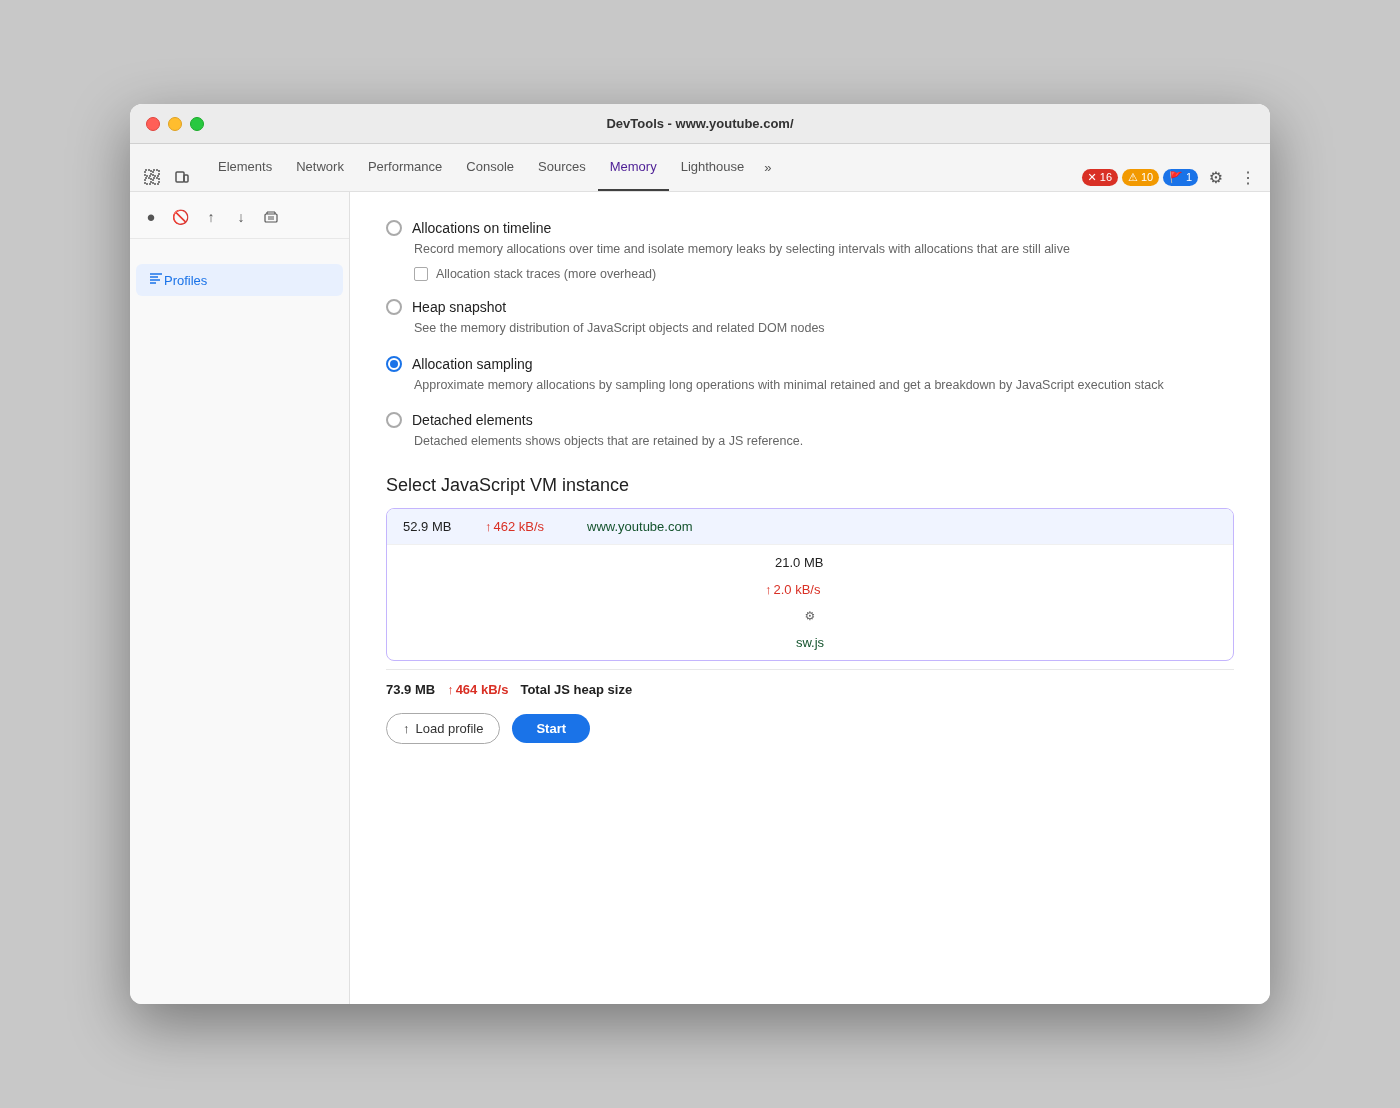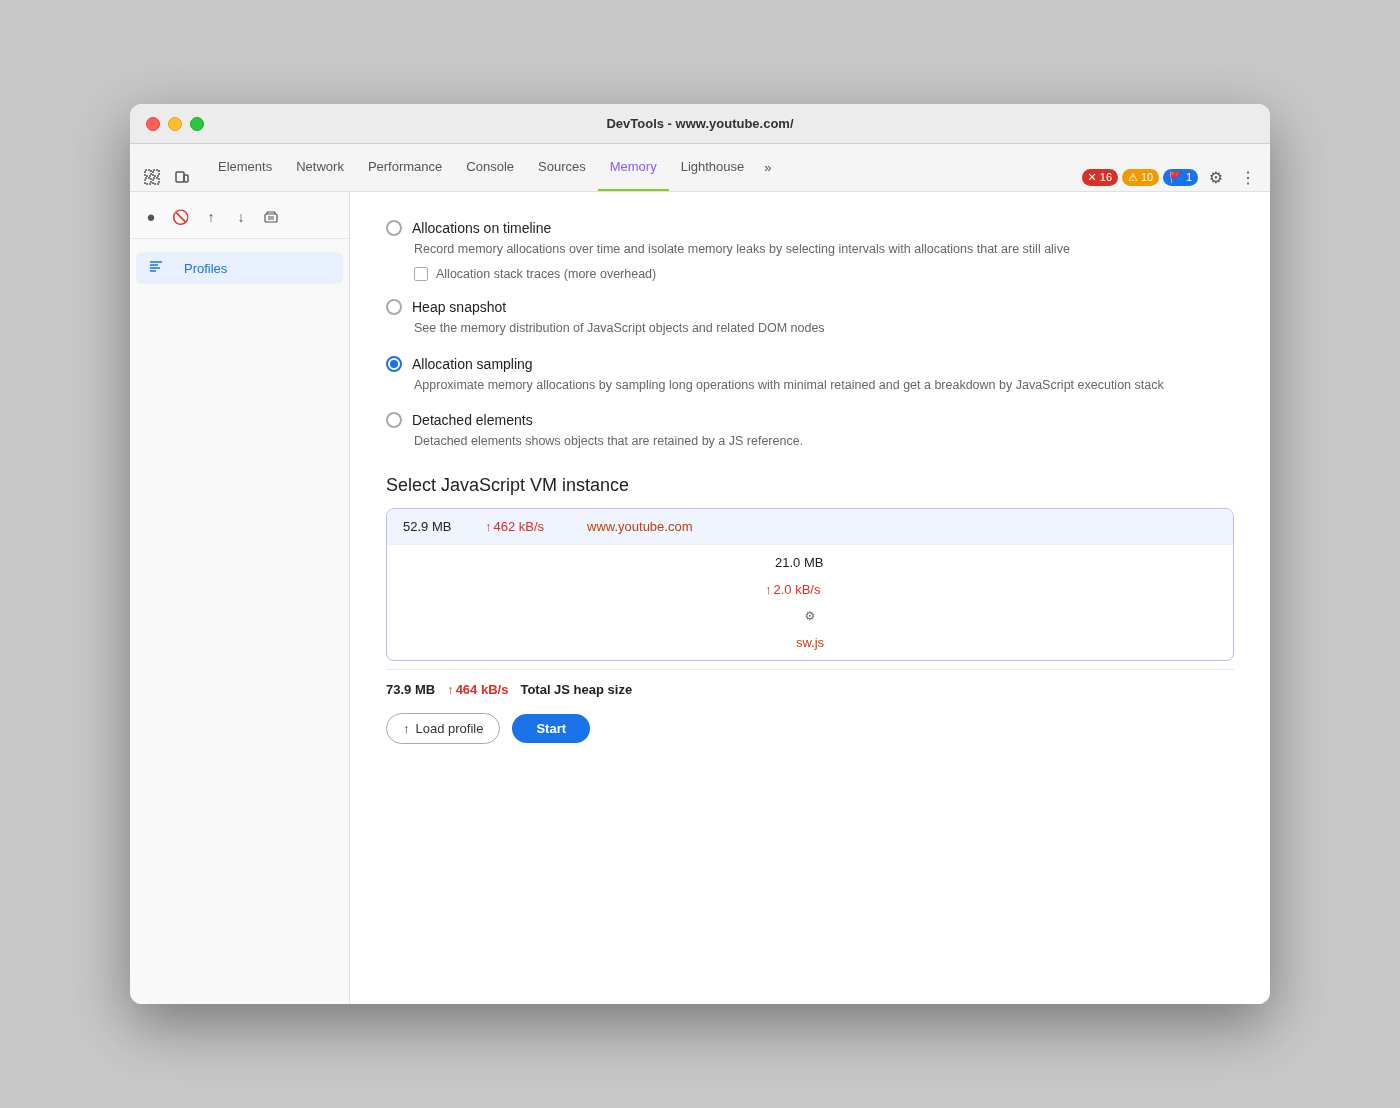--- a/index.html
+++ b/index.html
@@ -85,22 +85,22 @@
       height: 48px;
       display: flex;
       align-items: center;
       font-size: 13px;
       color: #555;
       cursor: pointer;
       border-bottom: 2px solid transparent;
       white-space: nowrap;
     }
     .tab.active {
-      color: #8b5cf6;
-      border-bottom: 2px solid #84cc16;
+      color: #4c1d95;
+      border-bottom: 2px solid #404040;
     }
     .tab-more {
       padding: 0 8px;
       height: 48px;
       display: flex;
       align-items: center;
       font-size: 13px;
       color: #555;
       cursor: pointer;
     }
@@ -182,25 +182,25 @@
       justify-content: center;
       border-radius: 4px;
       cursor: pointer;
       color: #555;
       font-size: 14px;
     }
     .sidebar-icon.disabled { color: #aaa; cursor: default; }
     .sidebar-item {
       display: flex;
       align-items: center;
-      gap: 20px;
+      gap: 0;
       padding: 6px 12px;
       cursor: pointer;
       border-radius: 6px;
-      margin: 5px 6px;
+      margin: 17px 6px;
       font-size: 13px;
       color: #333;
     }
     .sidebar-item.active { background: #e8f0fe; color: #1a73e8; }
     .sidebar-item-icon { font-size: 16px; color: #1a73e8; }
     
     .content {
       flex: 1;
       padding: 28px 36px;
       overflow-y: auto;
@@ -296,21 +296,21 @@
       min-width: 70px;
     }
     .vm-rate {
       color: #d93025;
       font-weight: 500;
       min-width: 90px;
       display: flex;
       align-items: center;
       gap: 2px;
     }
-    .vm-name { color: #c2410c; }
+    .vm-name { color: #14532d; }
     .vm-icon { color: #666; font-size: 12px; }
     .footer-bar {
       display: flex;
       align-items: center;
       gap: 12px;
       padding: 12px 0 0;
       border-top: 1px solid #e8e8e8;
       margin-top: 8px;
     }
     .footer-size {

